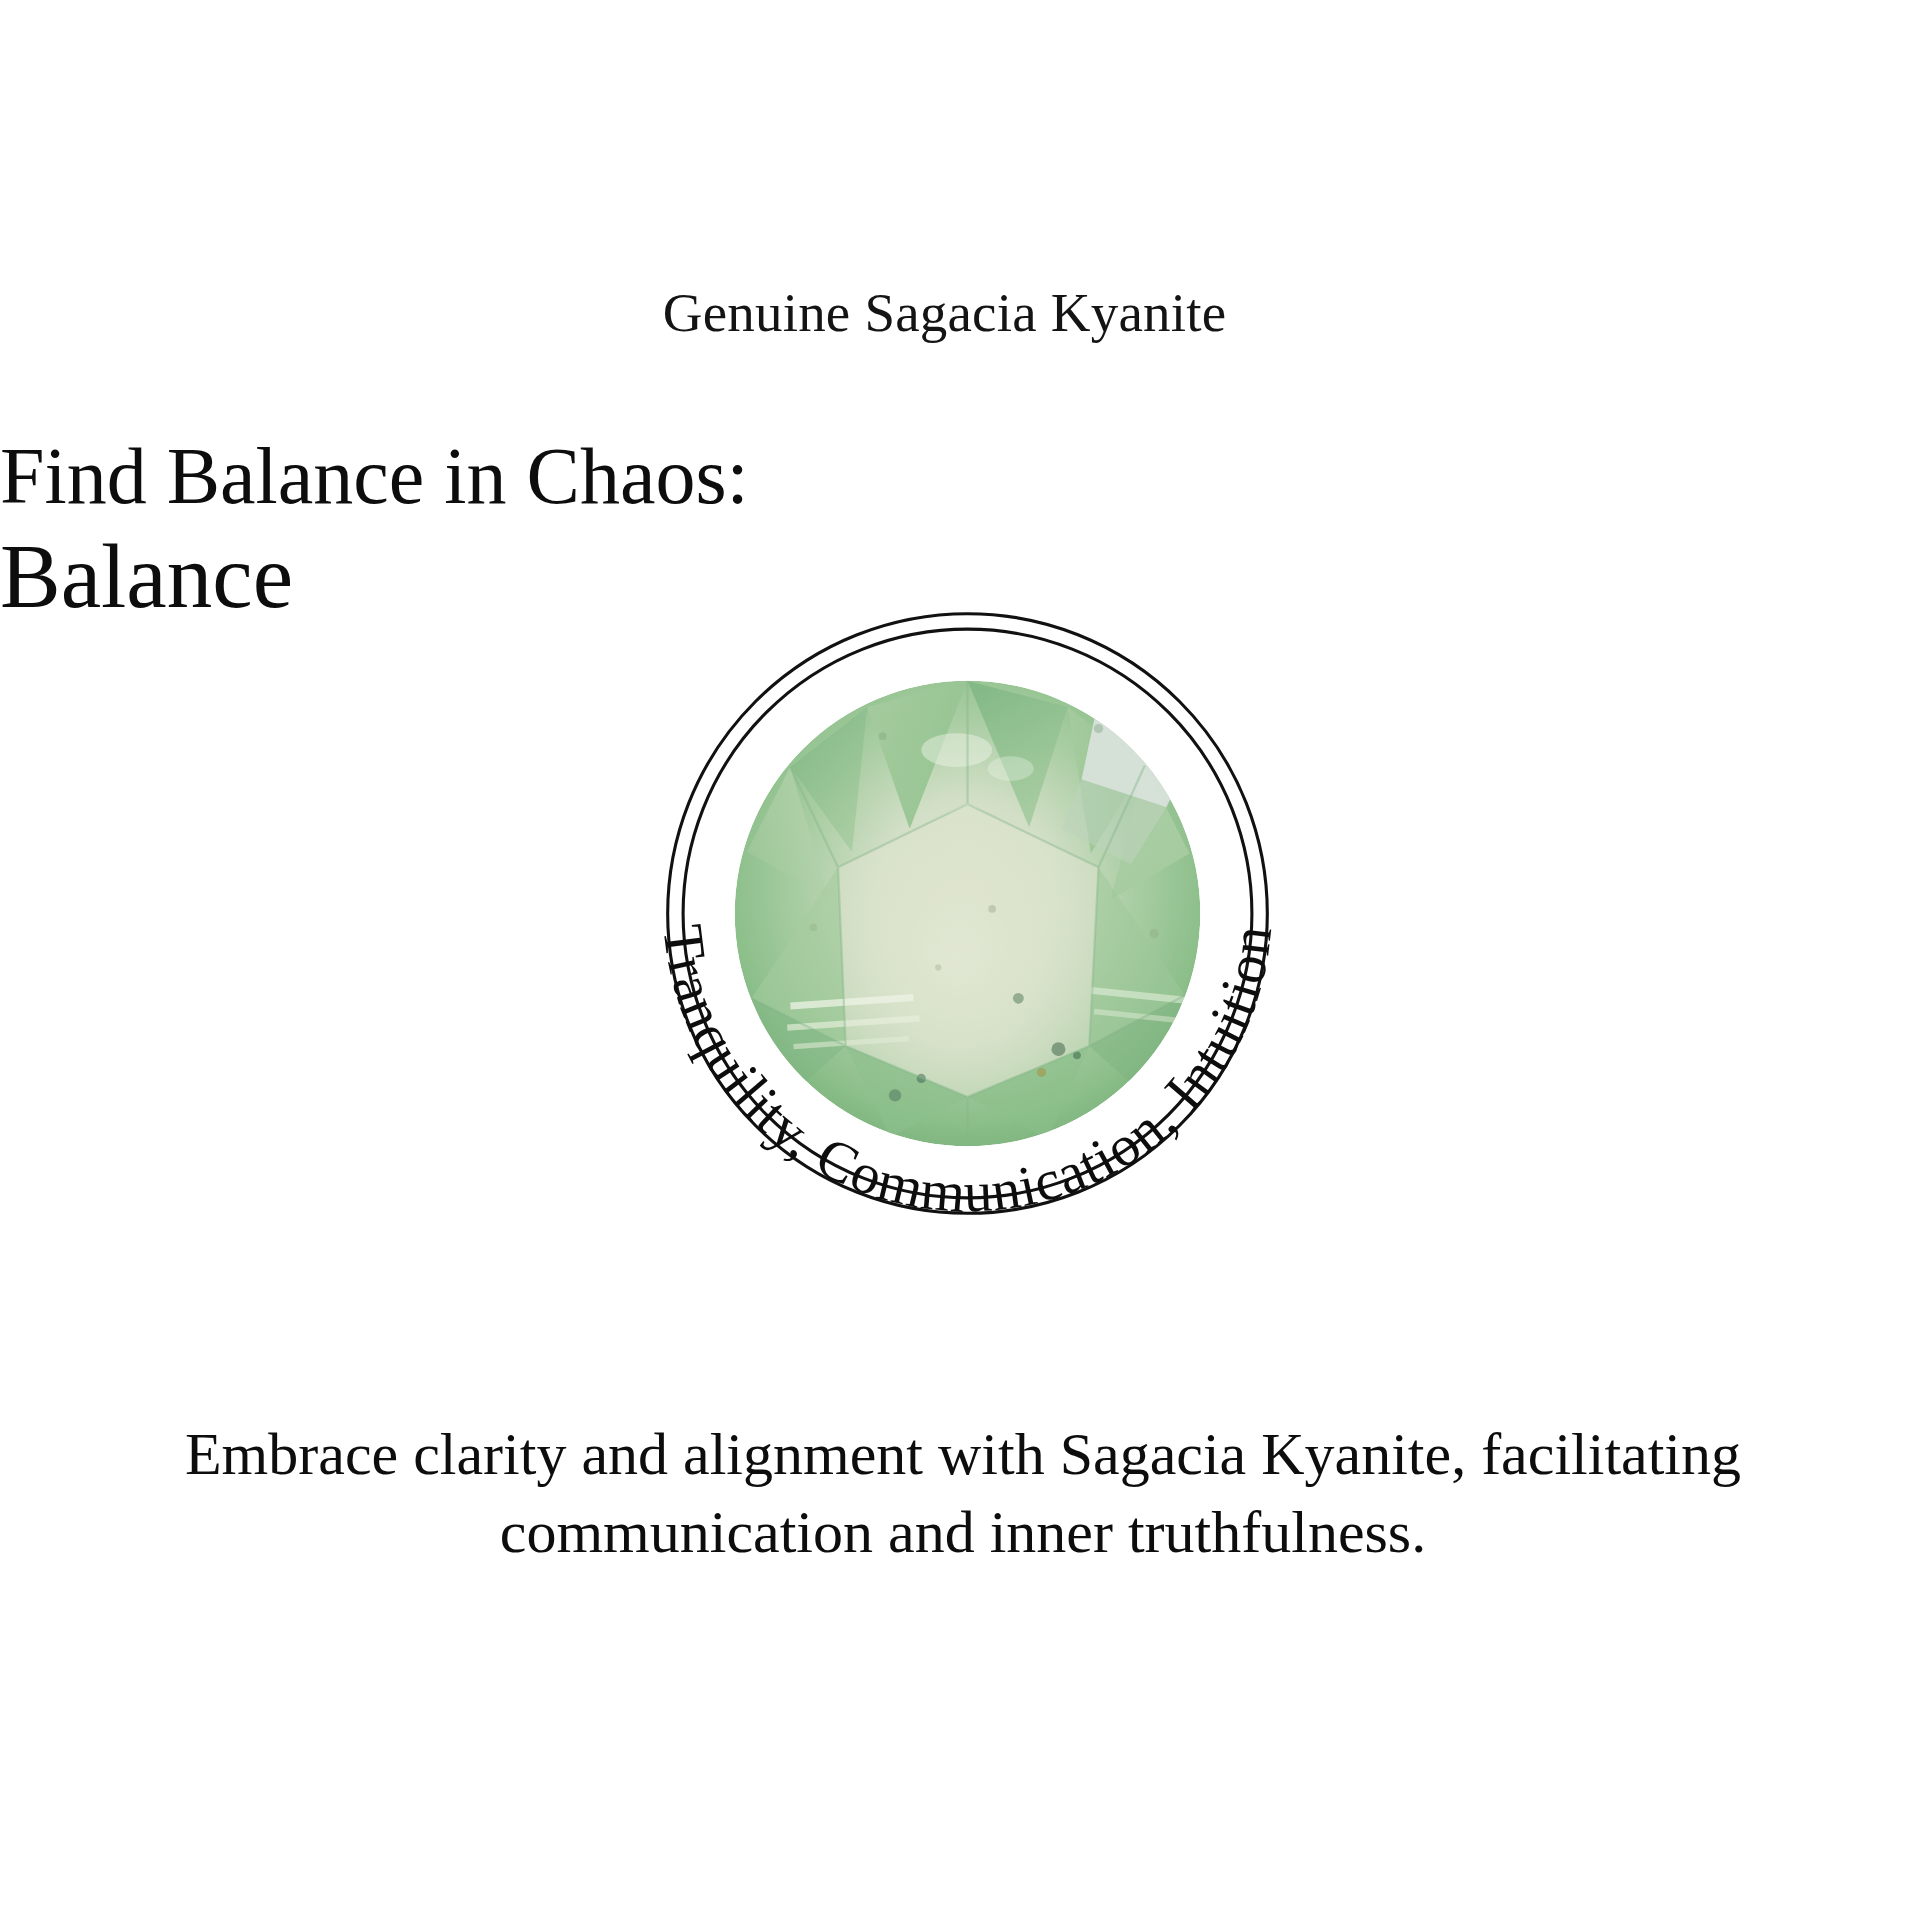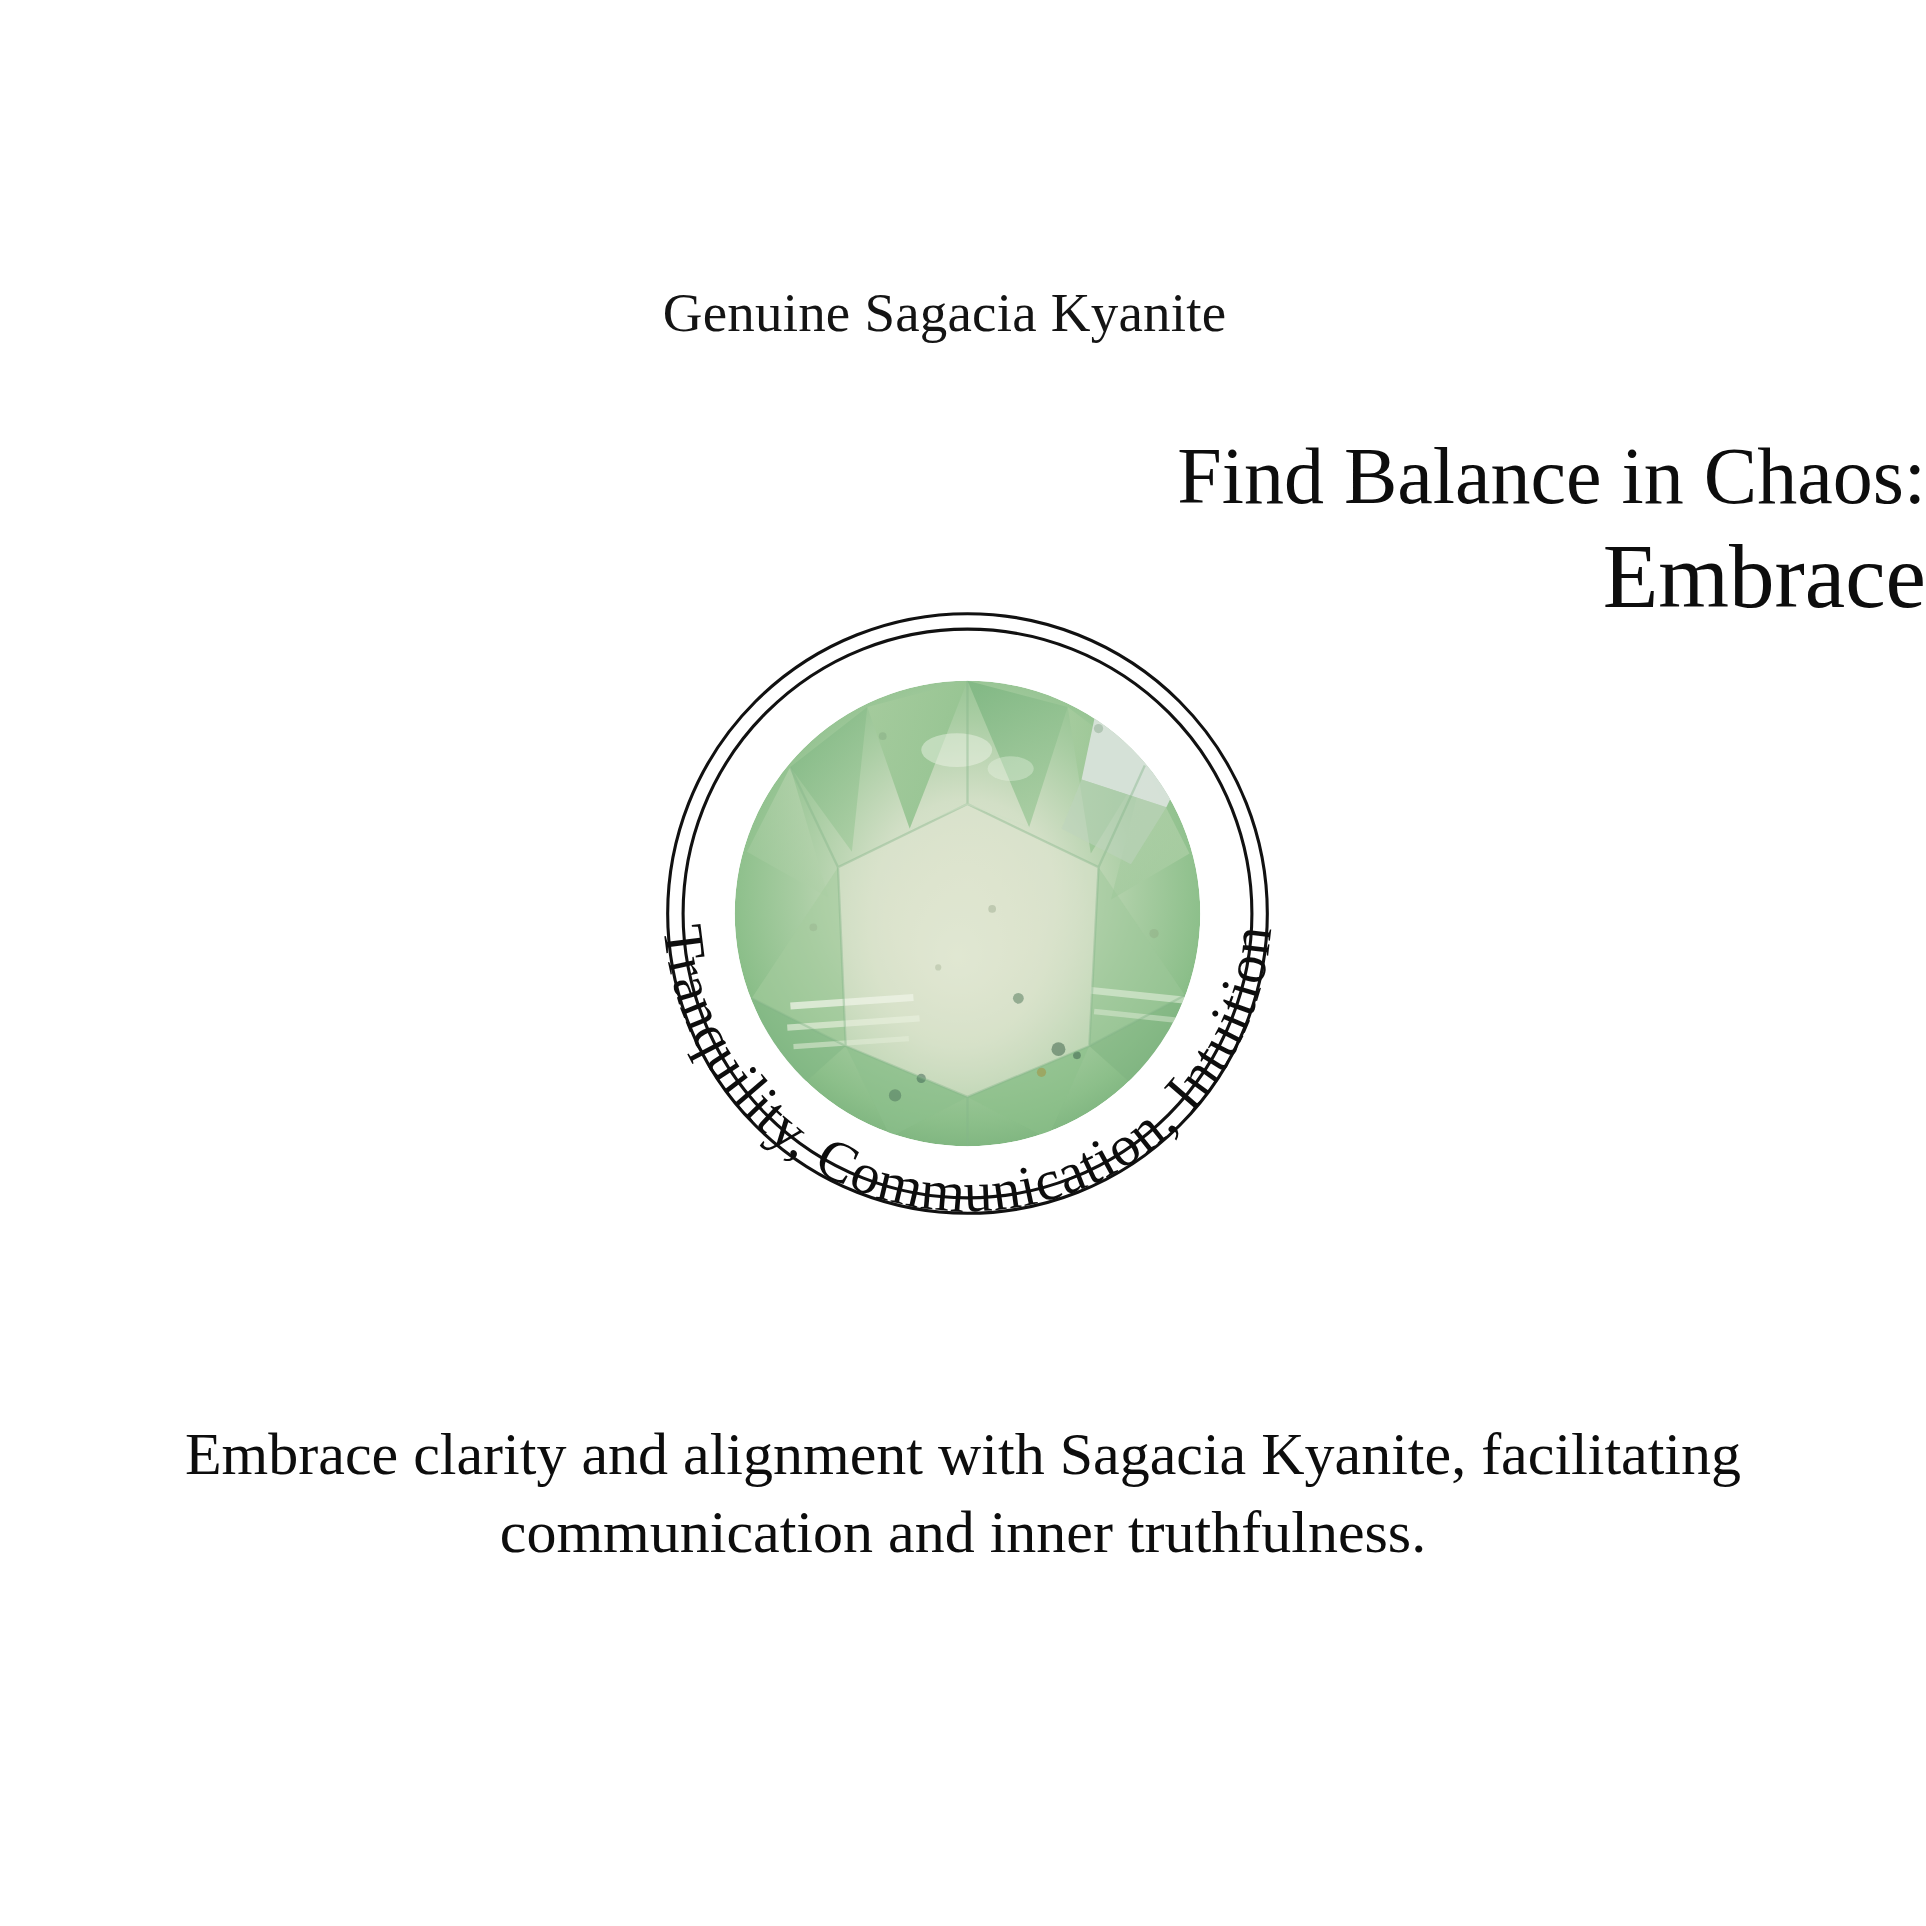--- a/index.html
+++ b/index.html
@@ -31,21 +31,21 @@
     color: #141414;
     white-space: nowrap;
   }
 
   
   .headline-wrap {
     position: absolute;
     left: 0;
     top: 432px;
     width: 1926px;
-    text-align: right;
+    text-align: left;
   }
   .headline-line1 {
     font-size: 80px;
     line-height: 1.12;
     color: #0d0d0d;
     white-space: nowrap;
   }
   .headline-line2 {
     font-size: 91px;
     line-height: 1.12;
@@ -94,21 +94,21 @@
 </style>
 </head>
 <body>
 
 <div id="page">
 
   <div class="eyebrow">Genuine Sagacia Kyanite</div>
 
   <div class="headline-wrap">
     <div class="headline-line1">Find Balance in Chaos:</div>
-    <div class="headline-line2">Embrace</div>
+    <div class="headline-line2">Balance</div>
   </div>
 
   <div class="emblem">
     <svg viewBox="0 0 1060 1060" xmlns="http://www.w3.org/2000/svg">
       <defs>
 
         <radialGradient id="gemBase" cx="50%" cy="44%" r="62%">
           <stop offset="0%" stop-color="#e2e7d4"></stop>
           <stop offset="30%" stop-color="#d2dfc6"></stop>
           <stop offset="58%" stop-color="#a9cda3"></stop>

